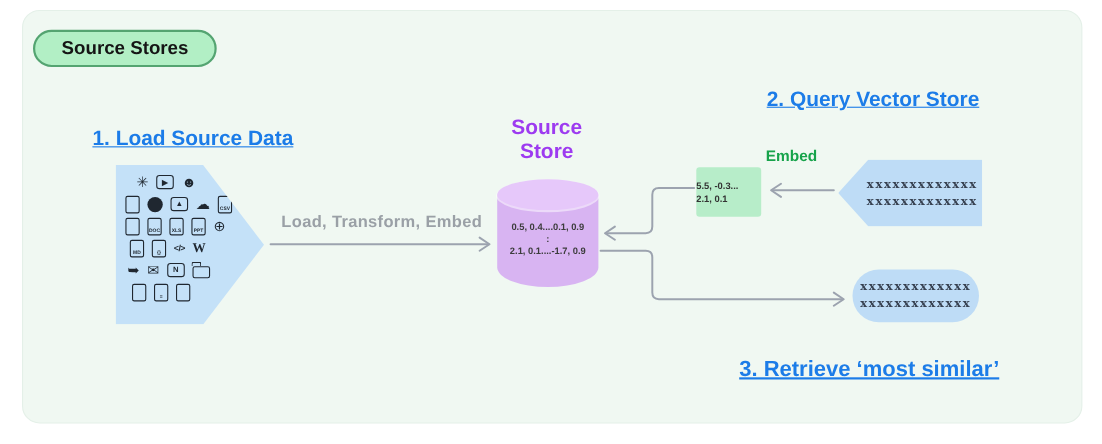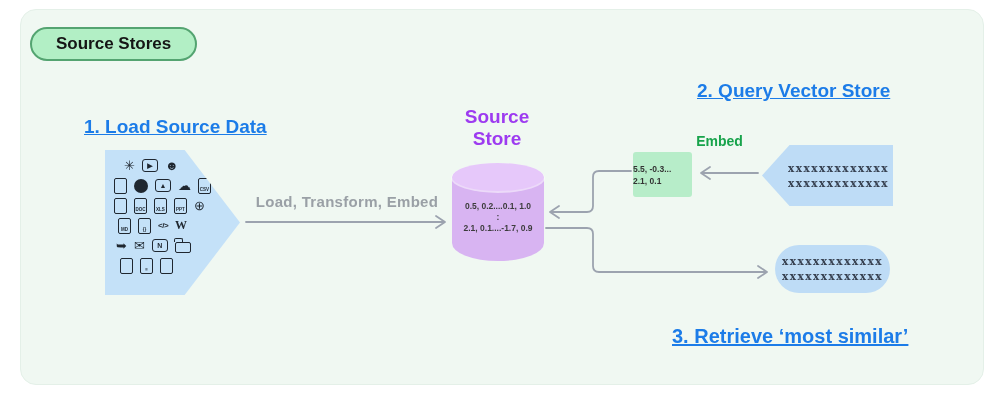--- a/index.html
+++ b/index.html
@@ -137,21 +137,21 @@
         </div>
       </div>
   </div>
 
   <div class="arrow-label">Load, Transform, Embed</div>
 
   <div class="cylinder">
     <div class="cyl-body"></div>
     <div class="cyl-top"></div>
     <div class="cyl-text">
-      <div>0.5, 0.2....0.1, 1.0</div>
+      <div>0.5, 0.4....0.1, 0.9</div>
       <div>:</div>
       <div>2.1, 0.1....-1.7, 0.9</div>
     </div>
   </div>
 
   <div class="embed-label">Embed</div>
   <div class="embed-box">
     <div>5.5, -0.3...</div>
     <div>2.1, 0.1</div>
   </div>

